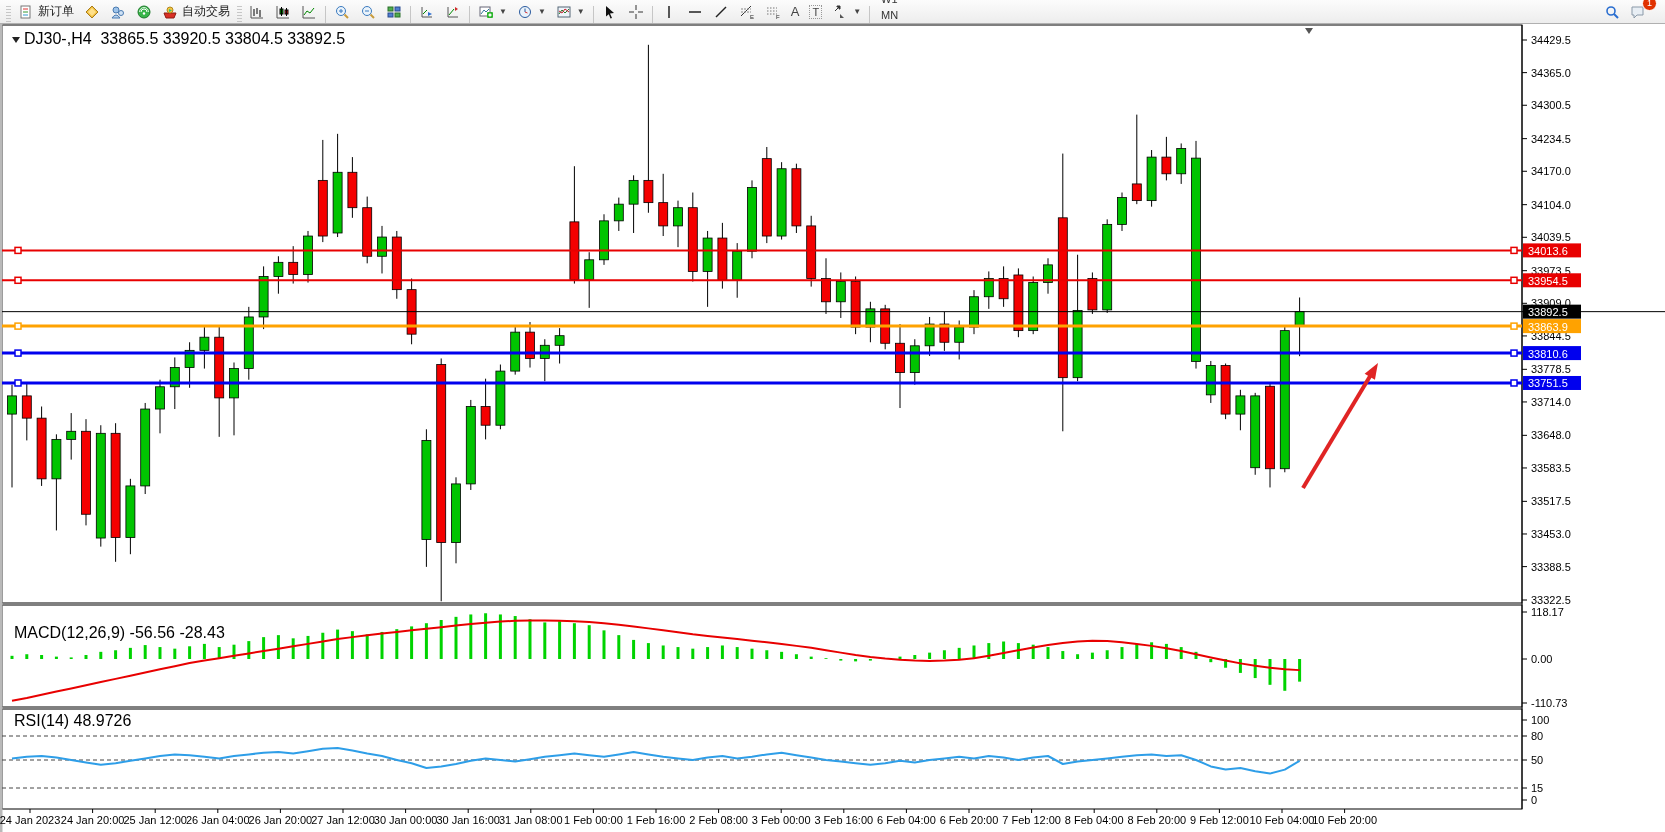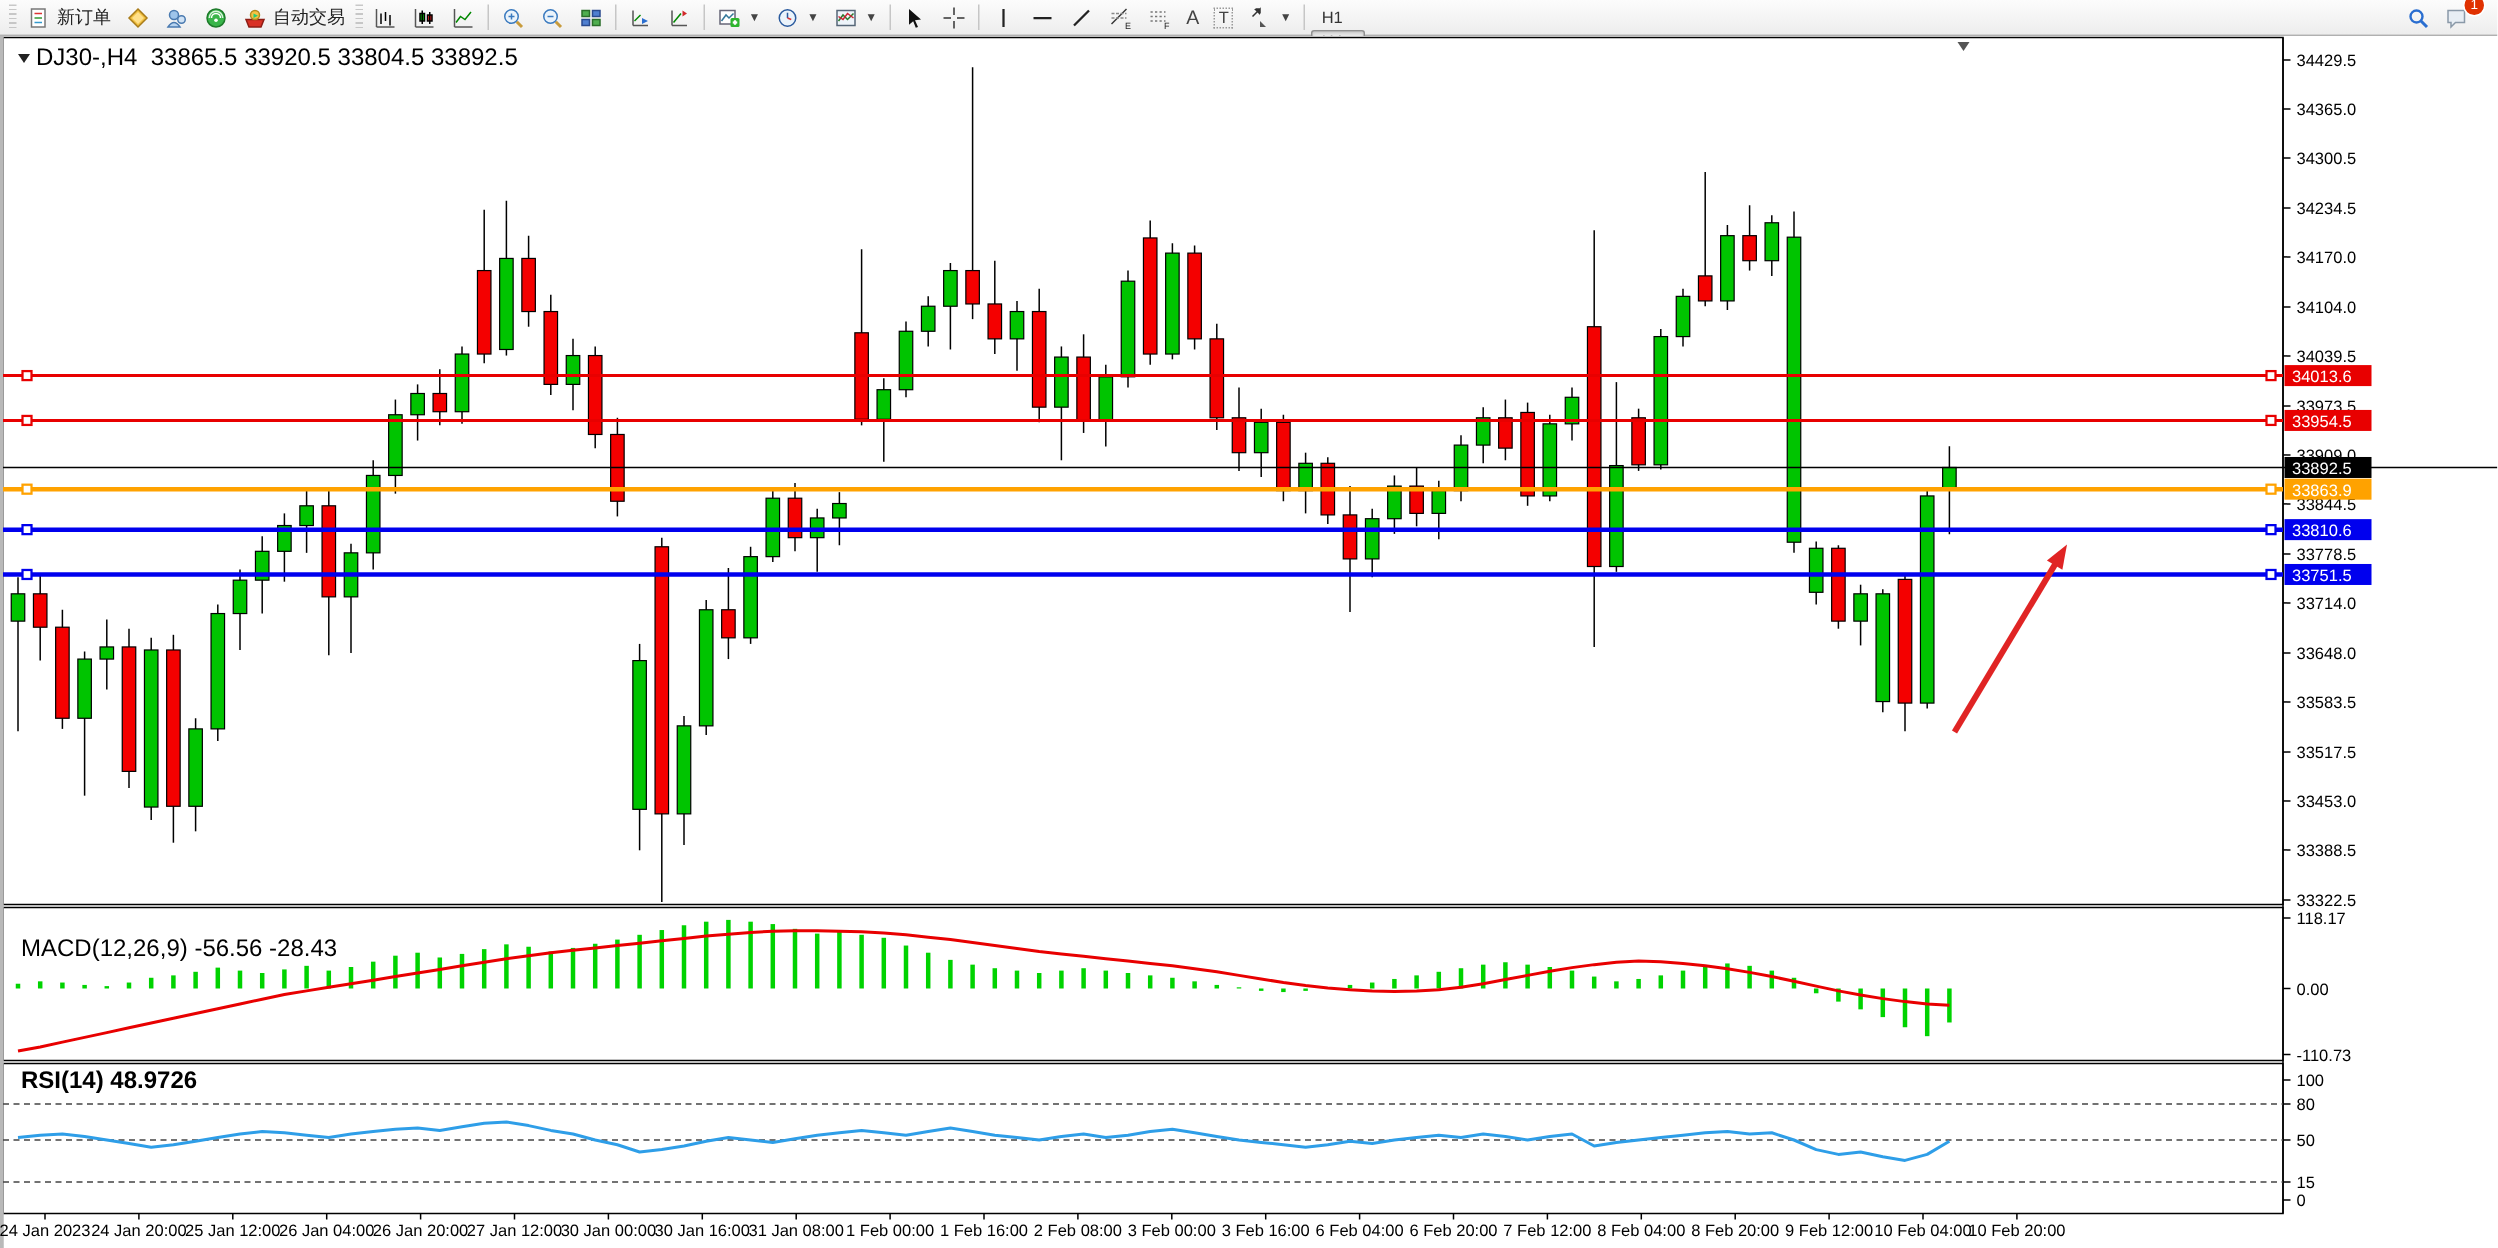--- a/index.html
+++ b/index.html
@@ -1,19 +1,19 @@
 <!DOCTYPE html>
 <html><head>
 <meta charset="utf-8">
 <style>
   html,body{margin:0;padding:0;background:#fff;width:1665px;height:832px;overflow:hidden;
     font-family:"Liberation Sans",sans-serif;-webkit-font-smoothing:antialiased;}
   
   .toolbar{height:23px;background:linear-gradient(#fcfcfc,#ededed);border-bottom:1px solid #b0b0b0;
-    display:flex;align-items:center;padding:0 4px;font-size:12px;color:#222;white-space:nowrap;}
+    display:flex;align-items:flex-end;padding:0 4px;font-size:12px;color:#222;white-space:nowrap;}
   .tb-btn{display:inline-flex;align-items:center;gap:4px;padding:1px 4px;height:19px;border:1px solid transparent;border-radius:2px;cursor:default;}
   .tb-sep{width:1px;height:17px;background:#c6c6c6;margin:0 3px;flex:0 0 auto;}
   .grip{width:5px;height:17px;margin:0 2px;background:repeating-linear-gradient(#bbb 0 1px,transparent 1px 3px);flex:0 0 auto;opacity:.8;}
   .tf{padding:1px 6px;font-size:11px;color:#333;border:1px solid transparent;border-radius:2px;margin:0 1px;}
   .tf.active{background:#e7e7e7;border-color:#8f8f8f;box-shadow:inset 0 1px 2px rgba(0,0,0,.15);}
   .caret{font-size:8px;color:#444;margin-left:1px;}
   .spacer{flex:1;}
   .icon16{width:16px;height:16px;display:inline-block;vertical-align:middle;flex:0 0 auto;}
   .chat-wrap{position:relative;margin-right:10px;}
   .badge{position:absolute;top:-5px;right:-7px;background:#e03100;color:#fff;border-radius:8px;
@@ -647,14 +647,14 @@
       <text x="1282" y="800" font-size="11" fill="#000" text-anchor="middle">10 Feb 04:00</text>
       <line x1="1344.6000000000001" y1="785" x2="1344.6000000000001" y2="789" stroke="#000"></line>
       <text x="1344.6000000000001" y="800" font-size="11" fill="#000" text-anchor="middle">10 Feb 20:00</text>
     </svg>
   <div class="overlay" style="left:12px;top:6px;">
     <svg width="9" height="8" style="margin-right:3px;">
         <polygon points="0,1 8,1 4,7" fill="#222"></polygon>
       </svg><span class="sym">DJ30-,H4</span>&nbsp;&nbsp;<span>33865.5 33920.5 33804.5 33892.5</span>
   </div>
   <div class="overlay" style="left:14px;top:584px;margin-top:16px;">MACD(12,26,9) -56.56 -28.43</div>
-  <div class="overlay" style="left:14px;top:688px;font-weight:bold;">RSI(14) 48.9726</div>
+  <div class="overlay" style="left:14px;top:688px;">RSI(14) 48.9726</div>
 </div>
 
 </body></html>

